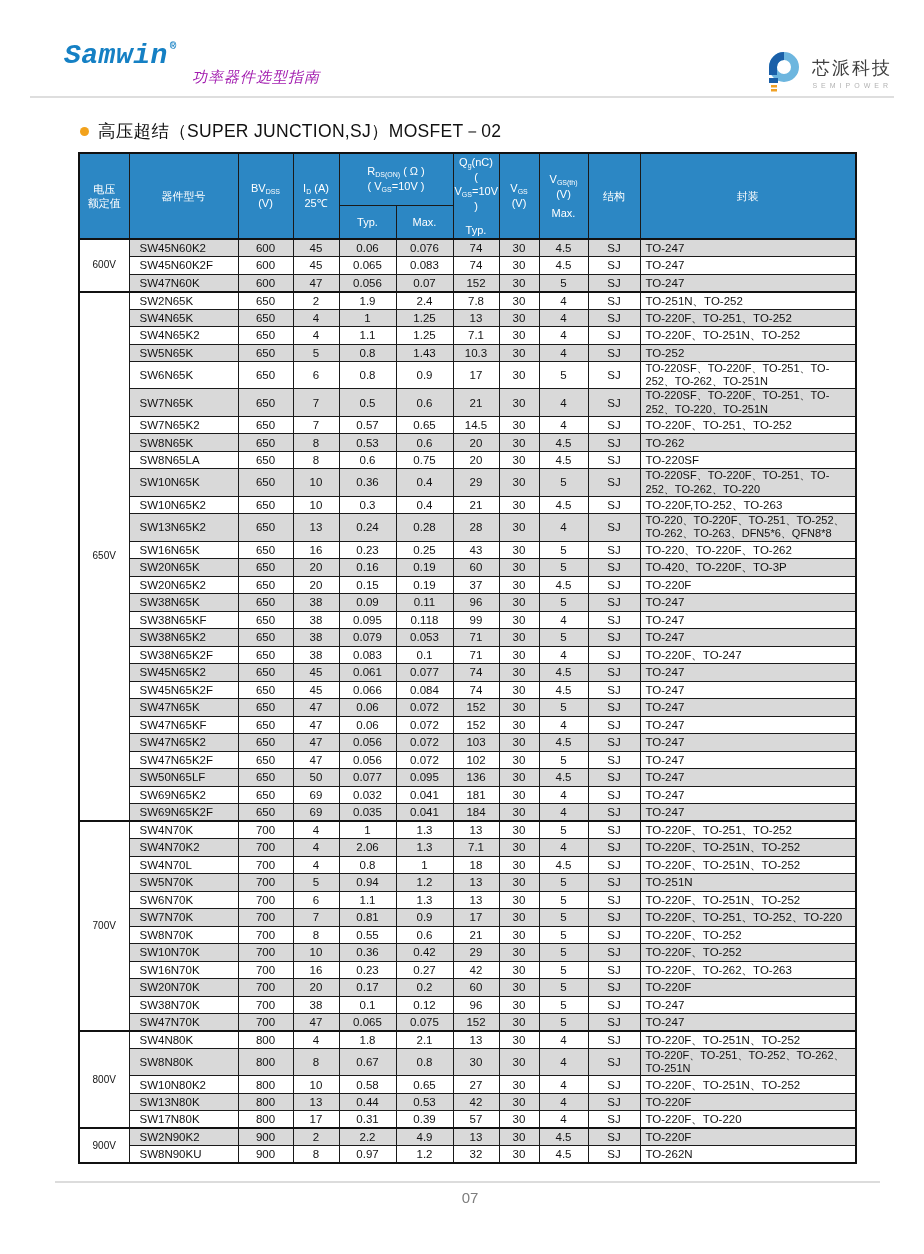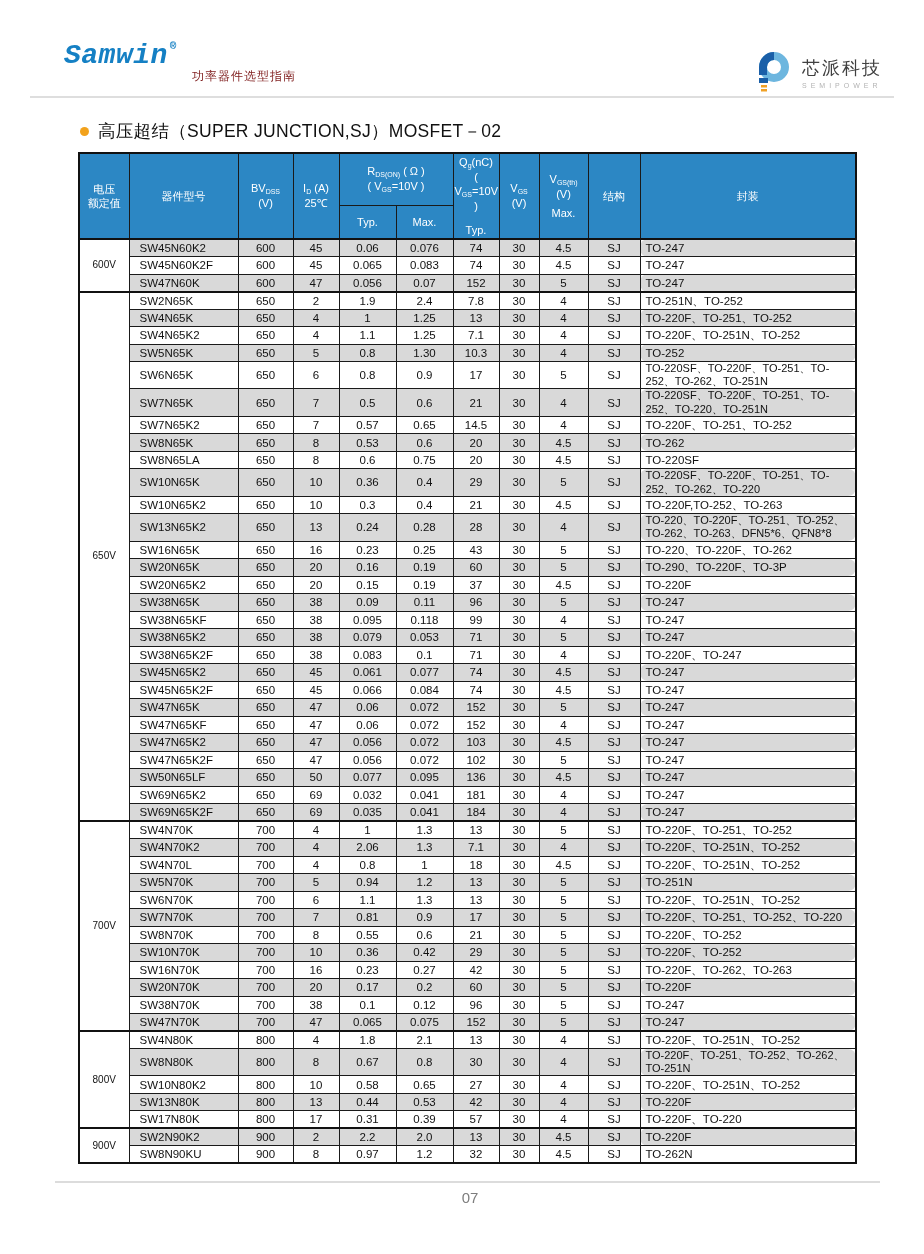--- a/index.html
+++ b/index.html
@@ -2,22 +2,22 @@
 <html><head>
 <meta charset="utf-8">
 <style>
   * { margin:0; padding:0; box-sizing:border-box; }
   body { background:#fff; font-family:"Liberation Sans", sans-serif; }
   .page { position:relative; width:924px; height:1254px; background:#ffffff; overflow:hidden; }
 
   
   .brand { position:absolute; left:64px; top:40px; color:#1580c4; font-family:Liberation Mono, monospace; font-style:italic; font-weight:bold; font-size:28px; letter-spacing:0.5px;text-align:center; }
   .brand .reg { font-size:11px; font-style:normal; vertical-align:14px; margin-left:2px; }
-  .brand-sub { position:absolute; left:192px; top:68px; color:#7f1d1d; font-size:12px; letter-spacing:1px; }
-  .company { position:absolute; right:42px; top:48px; display:flex; align-items:center; }
+  .brand-sub { position:absolute; left:192px; top:68px; color:#a21caf; font-size:15px; letter-spacing:1px;font-style:italic; }
+  .company { position:absolute; right:32px; top:48px; display:flex; align-items:center;text-align:right; }
   .company-icon { width:40px; height:48px; margin-right:8px; }
   .company-text .cn { font-size:18px; color:#404040; letter-spacing:2px; }
   .company-text .en { font-size:7px; color:#b3b3b3; letter-spacing:4px; margin-top:2px; }
   .header-rule { position:absolute; left:30px; top:96px; width:864px; height:2px; background:#dedede; }
 
   
   .section-title { position:absolute; left:80px; top:119px; display:flex; align-items:center; }
   .bullet { width:9px; height:9px; border-radius:50%; background:#f2a21c; margin-right:9px; flex:0 0 auto; }
   .title-text { font-size:17.5px; font-weight:normal; color:#111; letter-spacing:0.3px; }
 
@@ -29,21 +29,21 @@
   .spec thead tr.h2 th { height:24px; }
   .spec th sub, .spec .sub { font-size:7px; vertical-align:-2px; }
   .gap-label { margin-top:9px; }
   .gap-label-sm { margin-top:5px; }
 
   .spec tbody td { font-size:11.5px; color:#111; text-align:center; vertical-align:middle; height:17.5px; padding:0 2px; line-height:1.05; background:#fff; }
   .spec tbody tr.row-gray td { background:#d9d9d9; }
   .spec tbody tr.group-start td { border-top:2px solid #111; }
   .spec td.c-voltage { background:#fff !important; font-size:10px; }
   .spec td.c-part { text-align:left; padding-left:10px; }
-  .spec td.c-package { text-align:left; padding-left:5px;border-radius:8px; }
+  .spec td.c-package { text-align:left; padding-left:5px; }
   .spec td.c-package.small { font-size:11px; line-height:1.2; letter-spacing:0; }
 
   
   .footer-rule { position:absolute; left:55px; top:1181px; width:825px; height:2px; background:#dcdcdc; }
   .page-number { position:absolute; left:8px; top:1189px; width:100%; text-align:center; color:#7d7d7d; font-size:15px; }
 </style>
 </head>
 <body>
 
 <div class="page">
@@ -199,21 +199,21 @@
           <td>30</td>
           <td>4</td>
           <td>SJ</td>
           <td class="c-package">TO-220F、TO-251N、TO-252</td>
         </tr>
         <tr class="row-gray">
           <td class="c-part">SW5N65K</td>
           <td>650</td>
           <td>5</td>
           <td>0.8</td>
-          <td>1.30</td>
+          <td>1.43</td>
           <td>10.3</td>
           <td>30</td>
           <td>4</td>
           <td>SJ</td>
           <td class="c-package">TO-252</td>
         </tr>
         <tr class="row-white">
           <td class="c-part">SW6N65K</td>
           <td>650</td>
           <td>6</td>
@@ -324,21 +324,21 @@
         <tr class="row-gray">
           <td class="c-part">SW20N65K</td>
           <td>650</td>
           <td>20</td>
           <td>0.16</td>
           <td>0.19</td>
           <td>60</td>
           <td>30</td>
           <td>5</td>
           <td>SJ</td>
-          <td class="c-package">TO-290、TO-220F、TO-3P</td>
+          <td class="c-package">TO-420、TO-220F、TO-3P</td>
         </tr>
         <tr class="row-white">
           <td class="c-part">SW20N65K2</td>
           <td>650</td>
           <td>20</td>
           <td>0.15</td>
           <td>0.19</td>
           <td>37</td>
           <td>30</td>
           <td>4.5</td>
@@ -706,21 +706,21 @@
           <td>4</td>
           <td>SJ</td>
           <td class="c-package">TO-220F、TO-220</td>
         </tr>
         <tr class="row-gray group-start">
           <td class="c-voltage" rowspan="2">900V</td>
           <td class="c-part">SW2N90K2</td>
           <td>900</td>
           <td>2</td>
           <td>2.2</td>
-          <td>2.0</td>
+          <td>4.9</td>
           <td>13</td>
           <td>30</td>
           <td>4.5</td>
           <td>SJ</td>
           <td class="c-package">TO-220F</td>
         </tr>
         <tr class="row-white">
           <td class="c-part">SW8N90KU</td>
           <td>900</td>
           <td>8</td>

